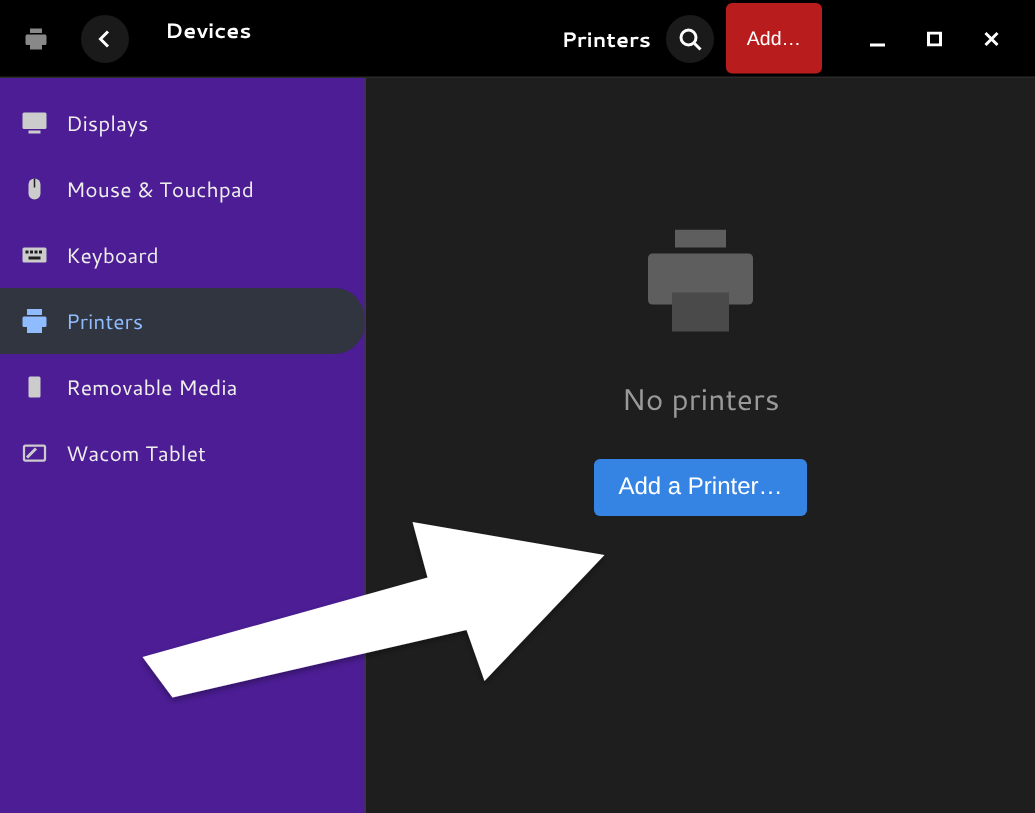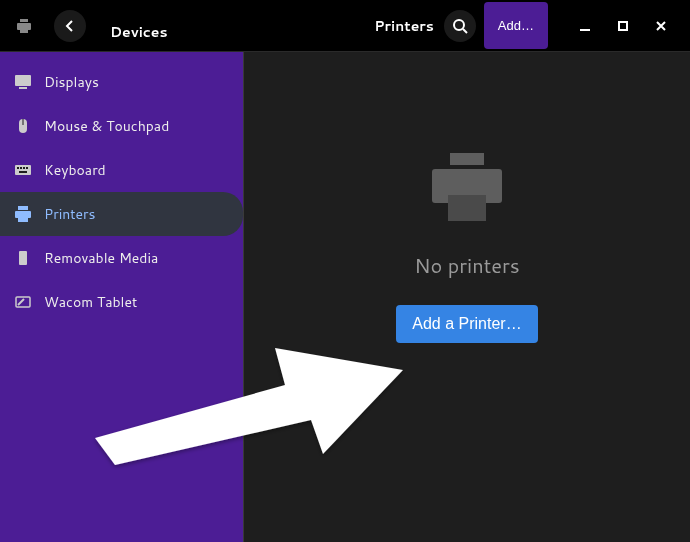--- a/index.html
+++ b/index.html
@@ -19,21 +19,21 @@
     .headerbar {
       height: 52px;
       background: #000000;
       display: flex;
       align-items: center;
       padding: 0 8px;
       border-bottom: 1px solid #2a2a2a;
     }
     .hb-left {
       display: flex;
-      align-items: flex-end;
+      align-items: flex-start;
       gap: 4px;
     }
     .hb-icon-btn {
       width: 32px;
       height: 32px;
       border-radius: 50%;
       display: flex;
       align-items: center;
       justify-content: center;
       cursor: pointer;
@@ -54,21 +54,21 @@
     .hb-center-title {
       font-weight: bold;
       color: #ffffff;
       font-size: 14px;
       margin-right: 10px;
     }
     .search-btn {
       background: #1a1a1a;
     }
     .add-btn {
-      background: #4c1d95;
+      background: #b91c1c;
       color: #fff;
       border: none;
       padding: 16px 14px;
       border-radius: 4px;
       font-size: 13px;
       cursor: pointer;
       margin-left: 8px;
     }
     .win-controls {
       display: flex;

